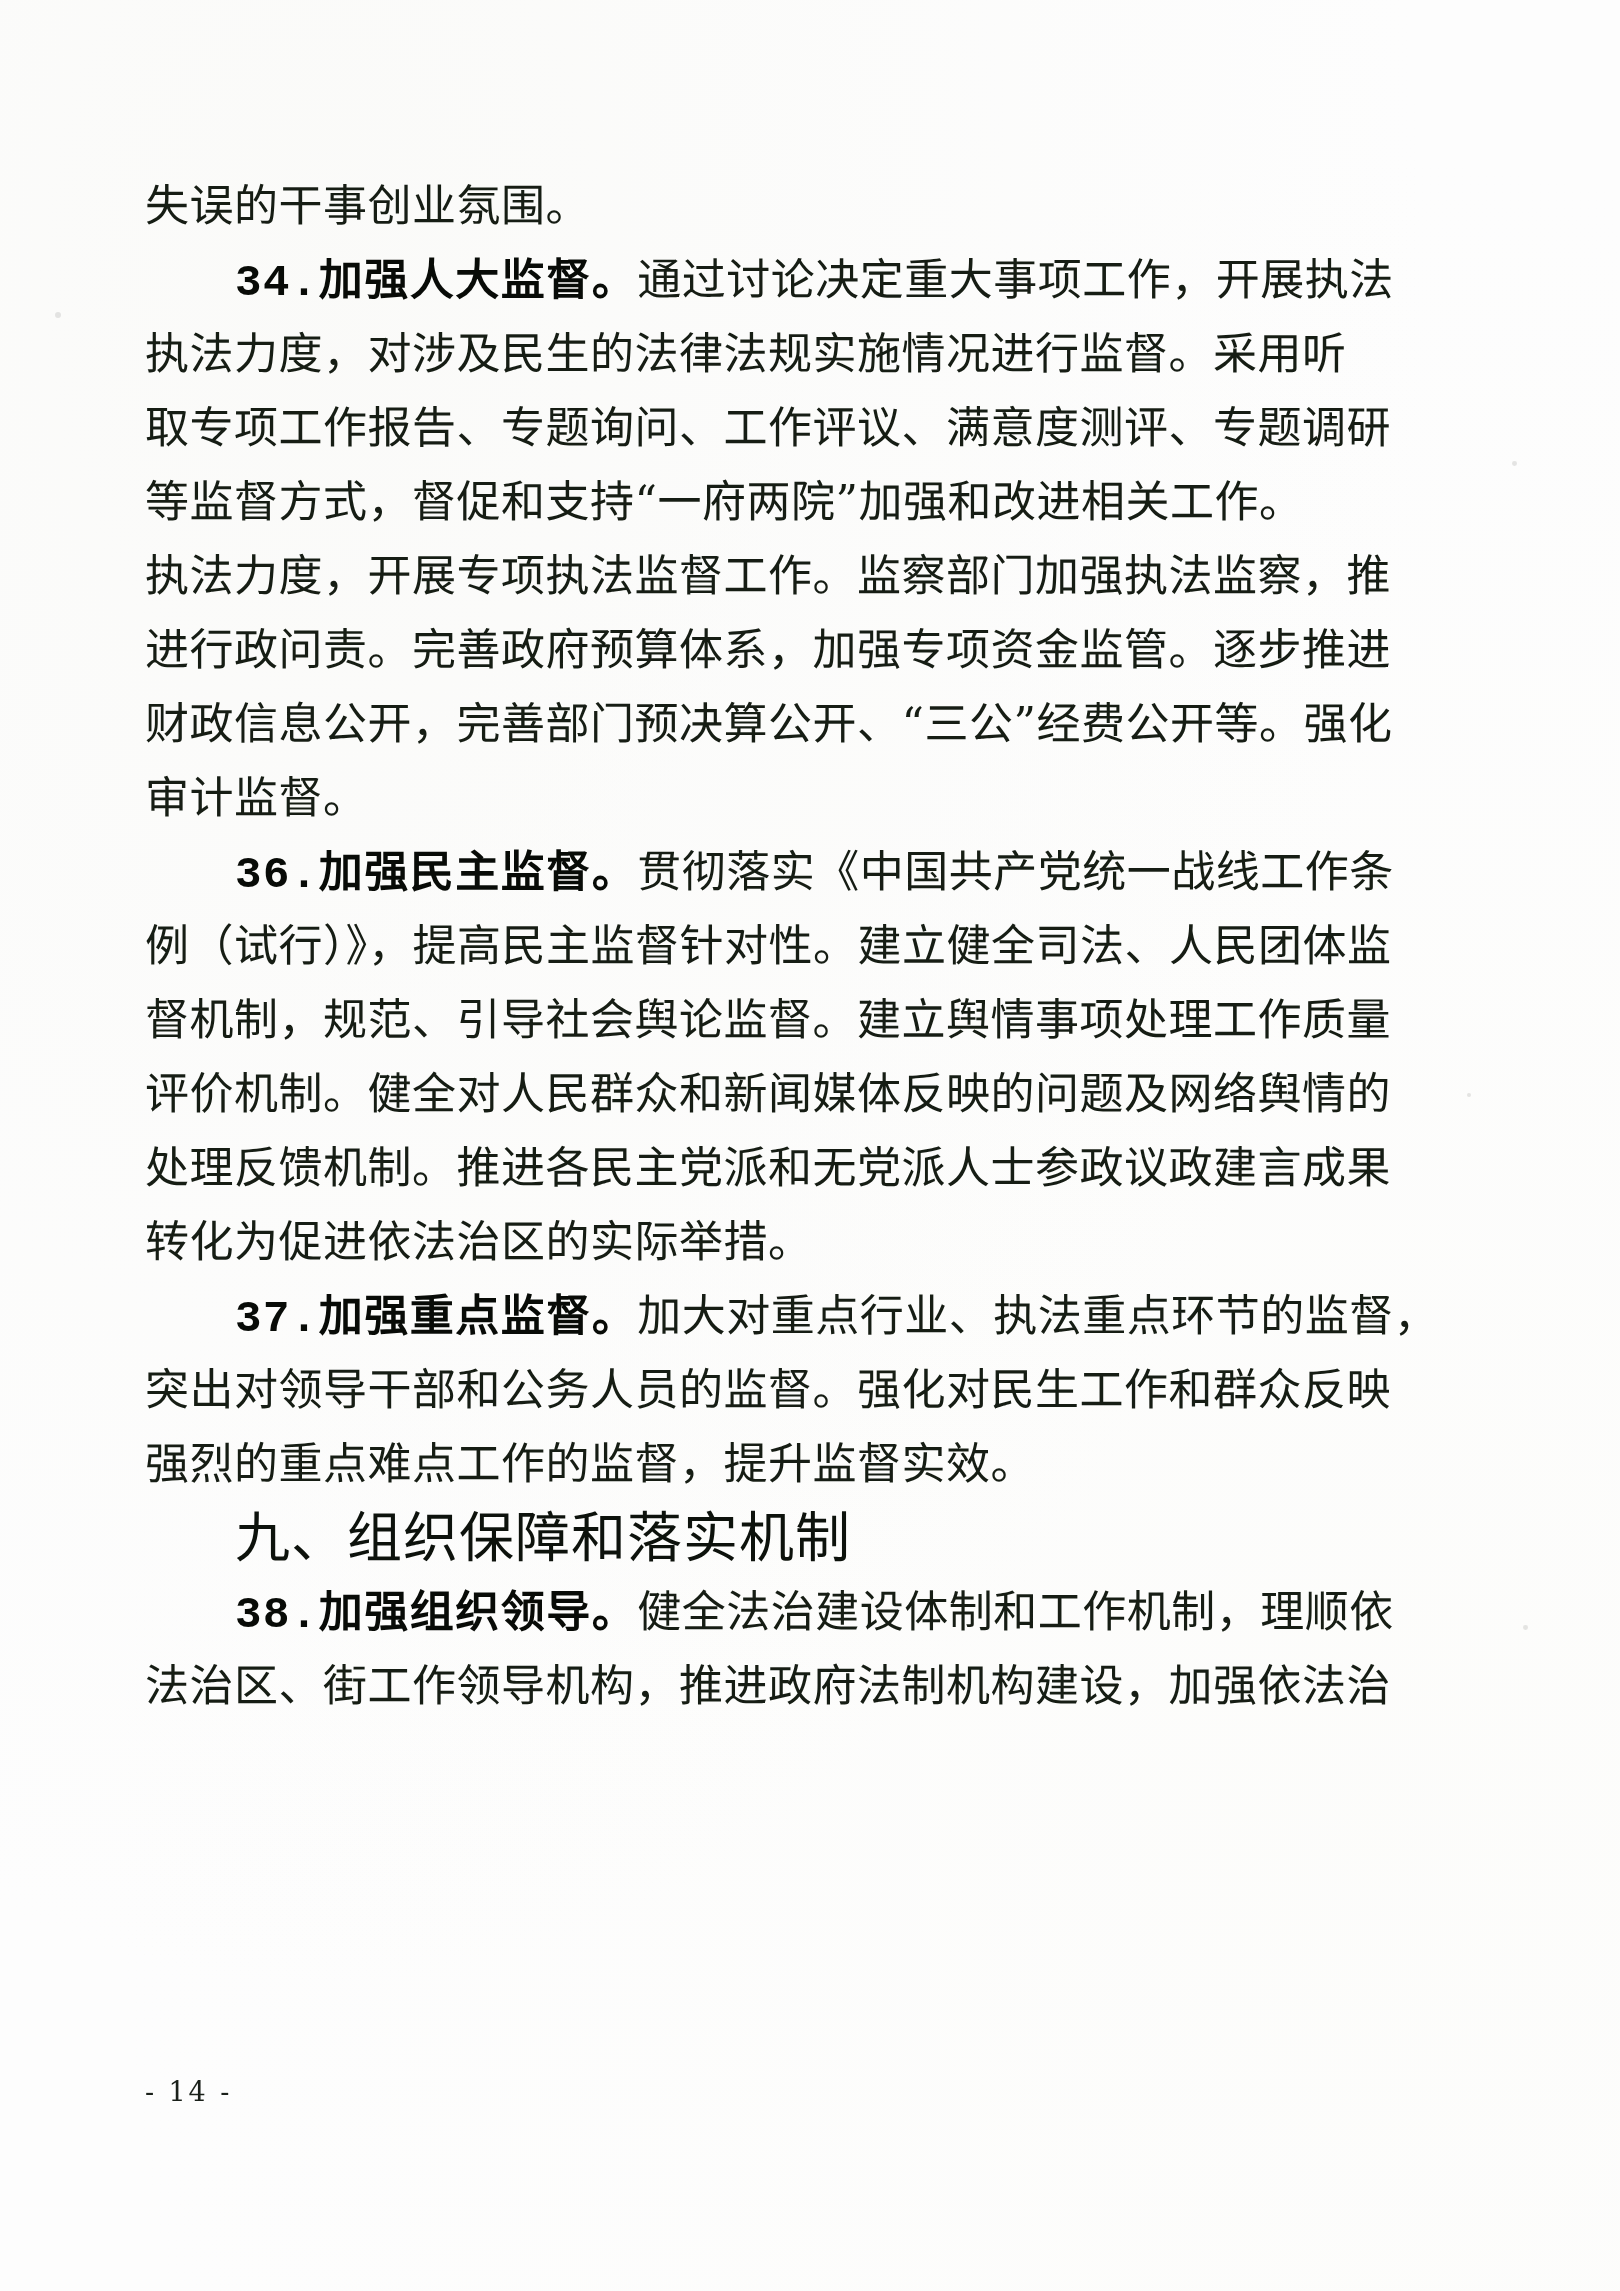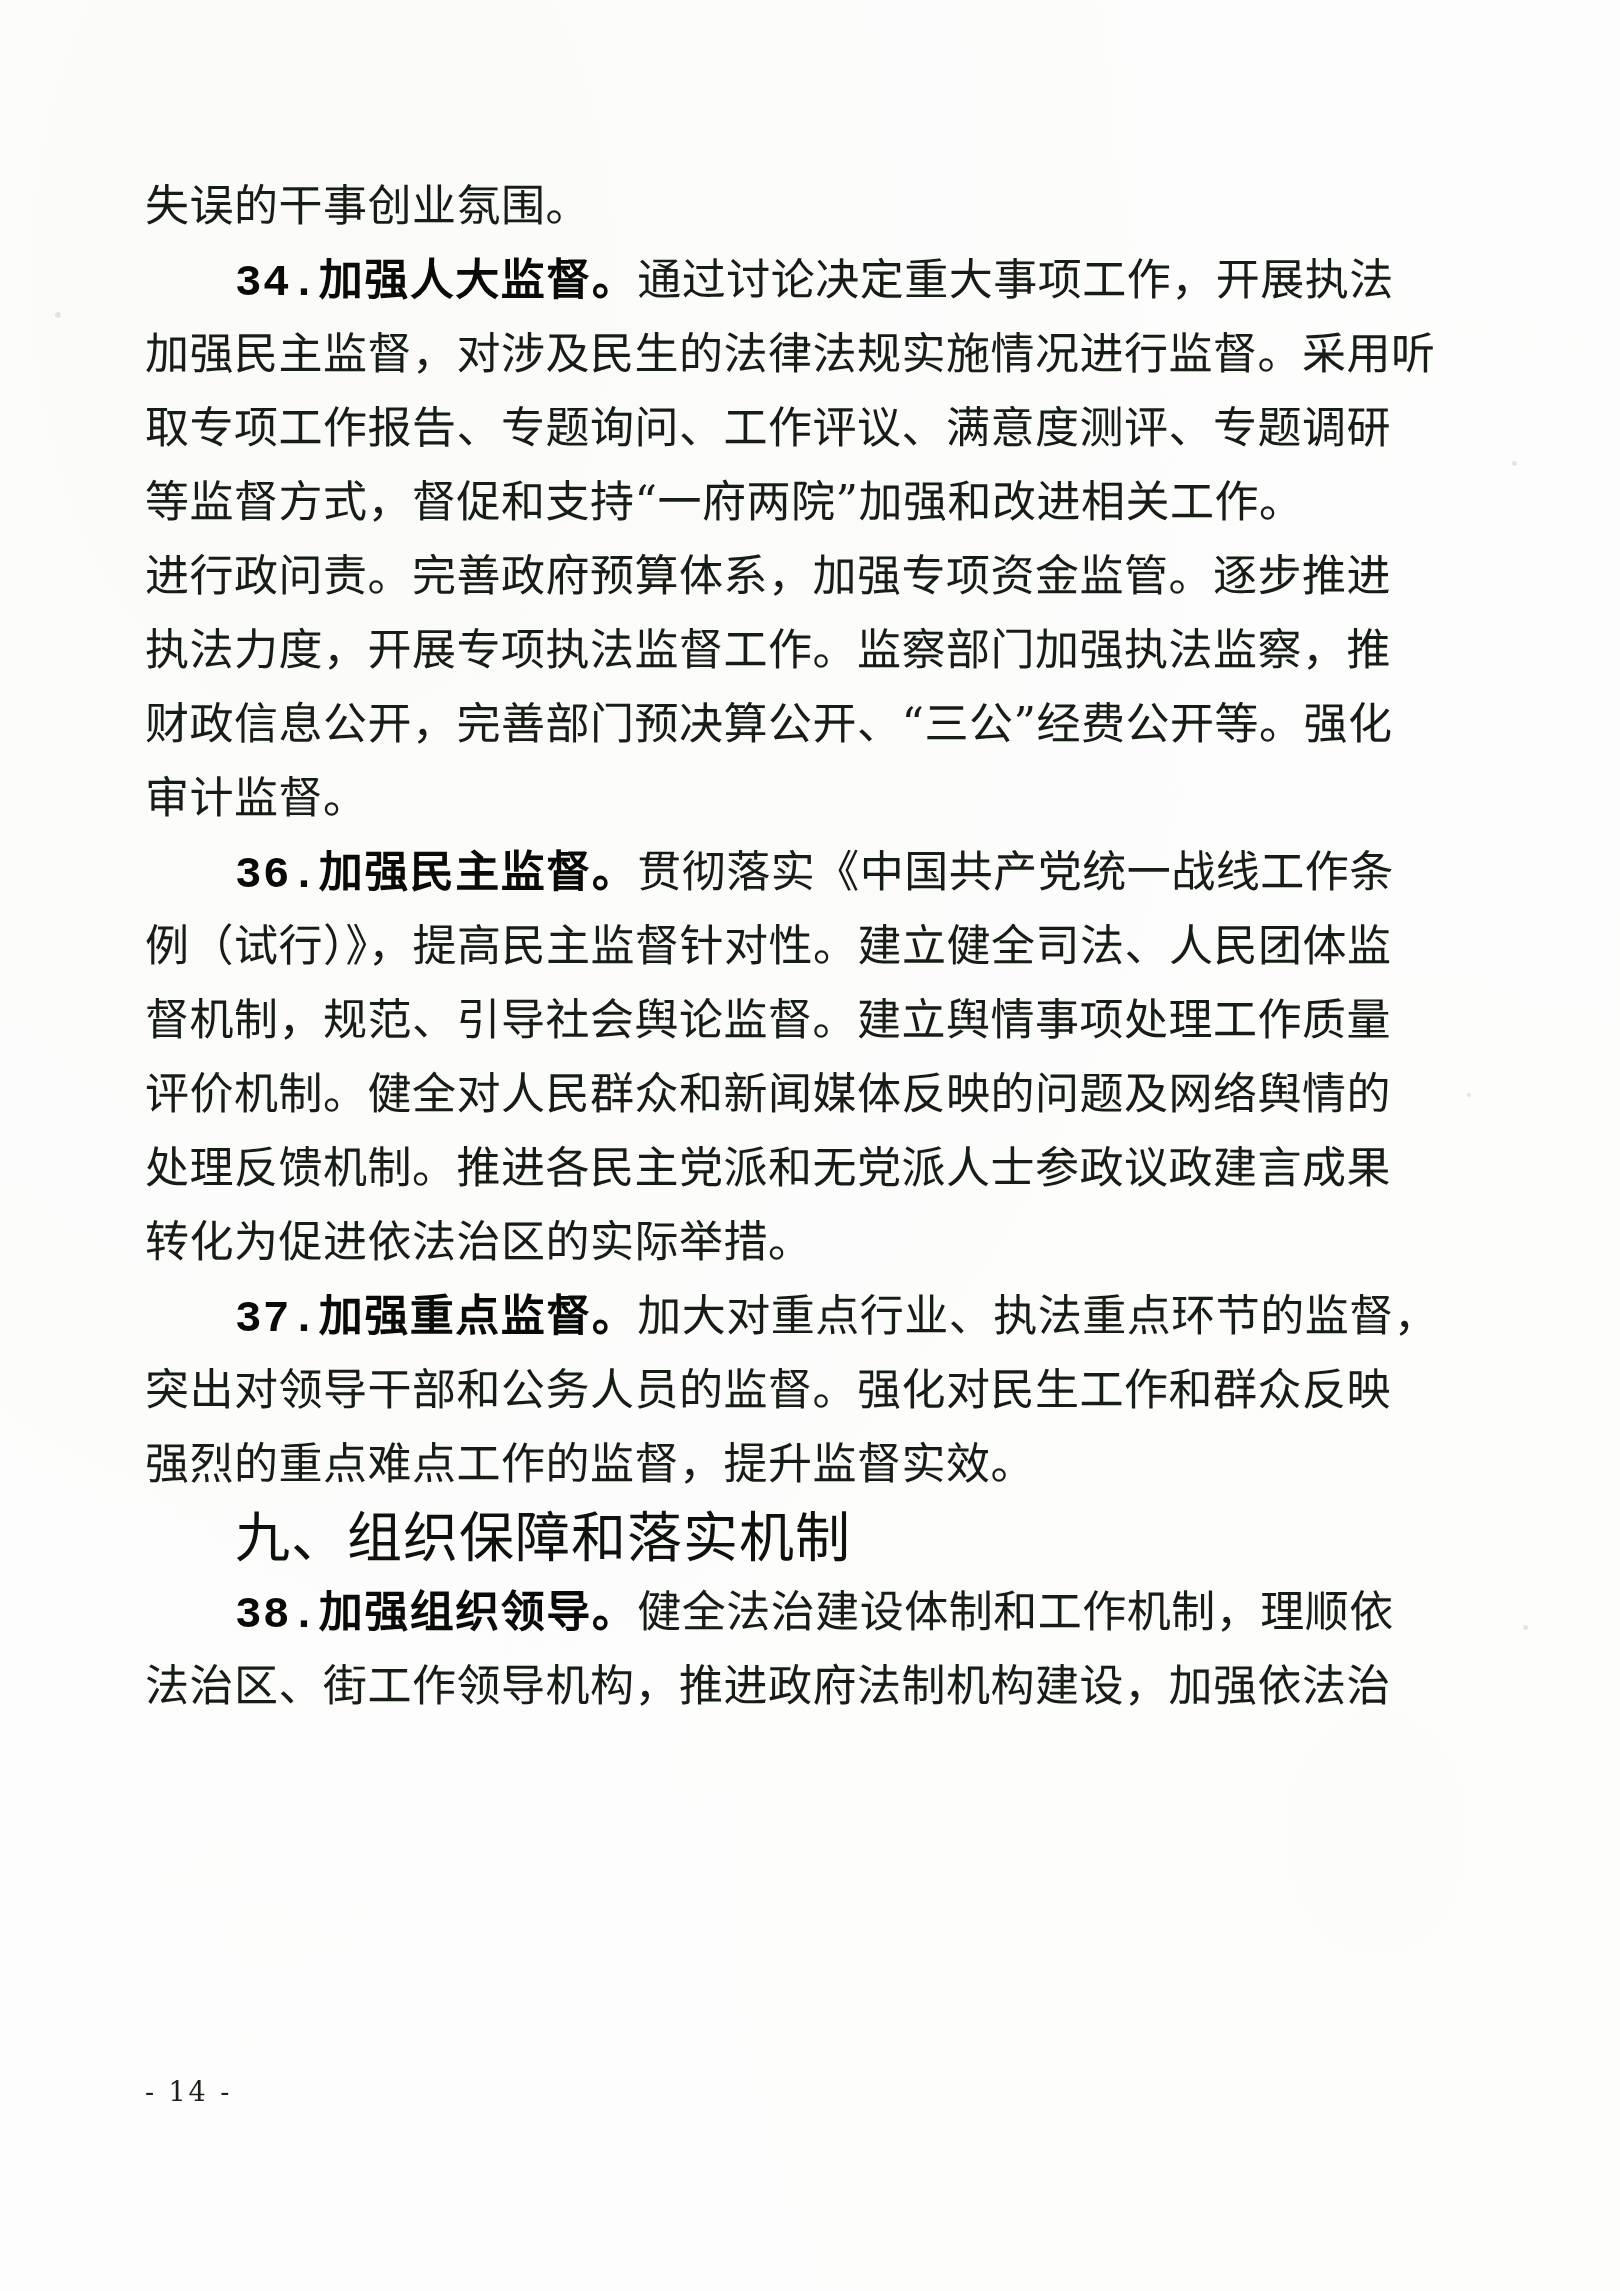--- a/index.html
+++ b/index.html
@@ -100,38 +100,38 @@
 
     <div class="line body-text">
       <span>失误的干事创业氛围。</span>
     </div>
 
     <div class="line">
       <span class="indent"></span><span class="lead">34.加强人大监督。</span><span class="body-text">通过讨论决定重大事项工作，开展执法</span>
     </div>
 
     <div class="line body-text">
-      <span>加强民主监督，对涉及民生的法律法规实施情况进行监督。采用听</span>
+      <span>执法力度，对涉及民生的法律法规实施情况进行监督。采用听</span>
     </div>
 
     <div class="line body-text">
       <span>取专项工作报告、专题询问、工作评议、满意度测评、专题调研</span>
     </div>
 
     <div class="line body-text">
       <span>等监督方式，督促和支持“一府两院”加强和改进相关工作。</span>
     </div>
 
 
     <div class="line body-text">
+      <span>执法力度，开展专项执法监督工作。监察部门加强执法监察，推</span>
+    </div>
+
+    <div class="line body-text">
       <span>进行政问责。完善政府预算体系，加强专项资金监管。逐步推进</span>
-    </div>
-
-    <div class="line body-text">
-      <span>执法力度，开展专项执法监督工作。监察部门加强执法监察，推</span>
     </div>
 
     <div class="line body-text">
       <span>财政信息公开，完善部门预决算公开、“三公”经费公开等。强化</span>
     </div>
 
     <div class="line body-text">
       <span>审计监督。</span>
     </div>
 

